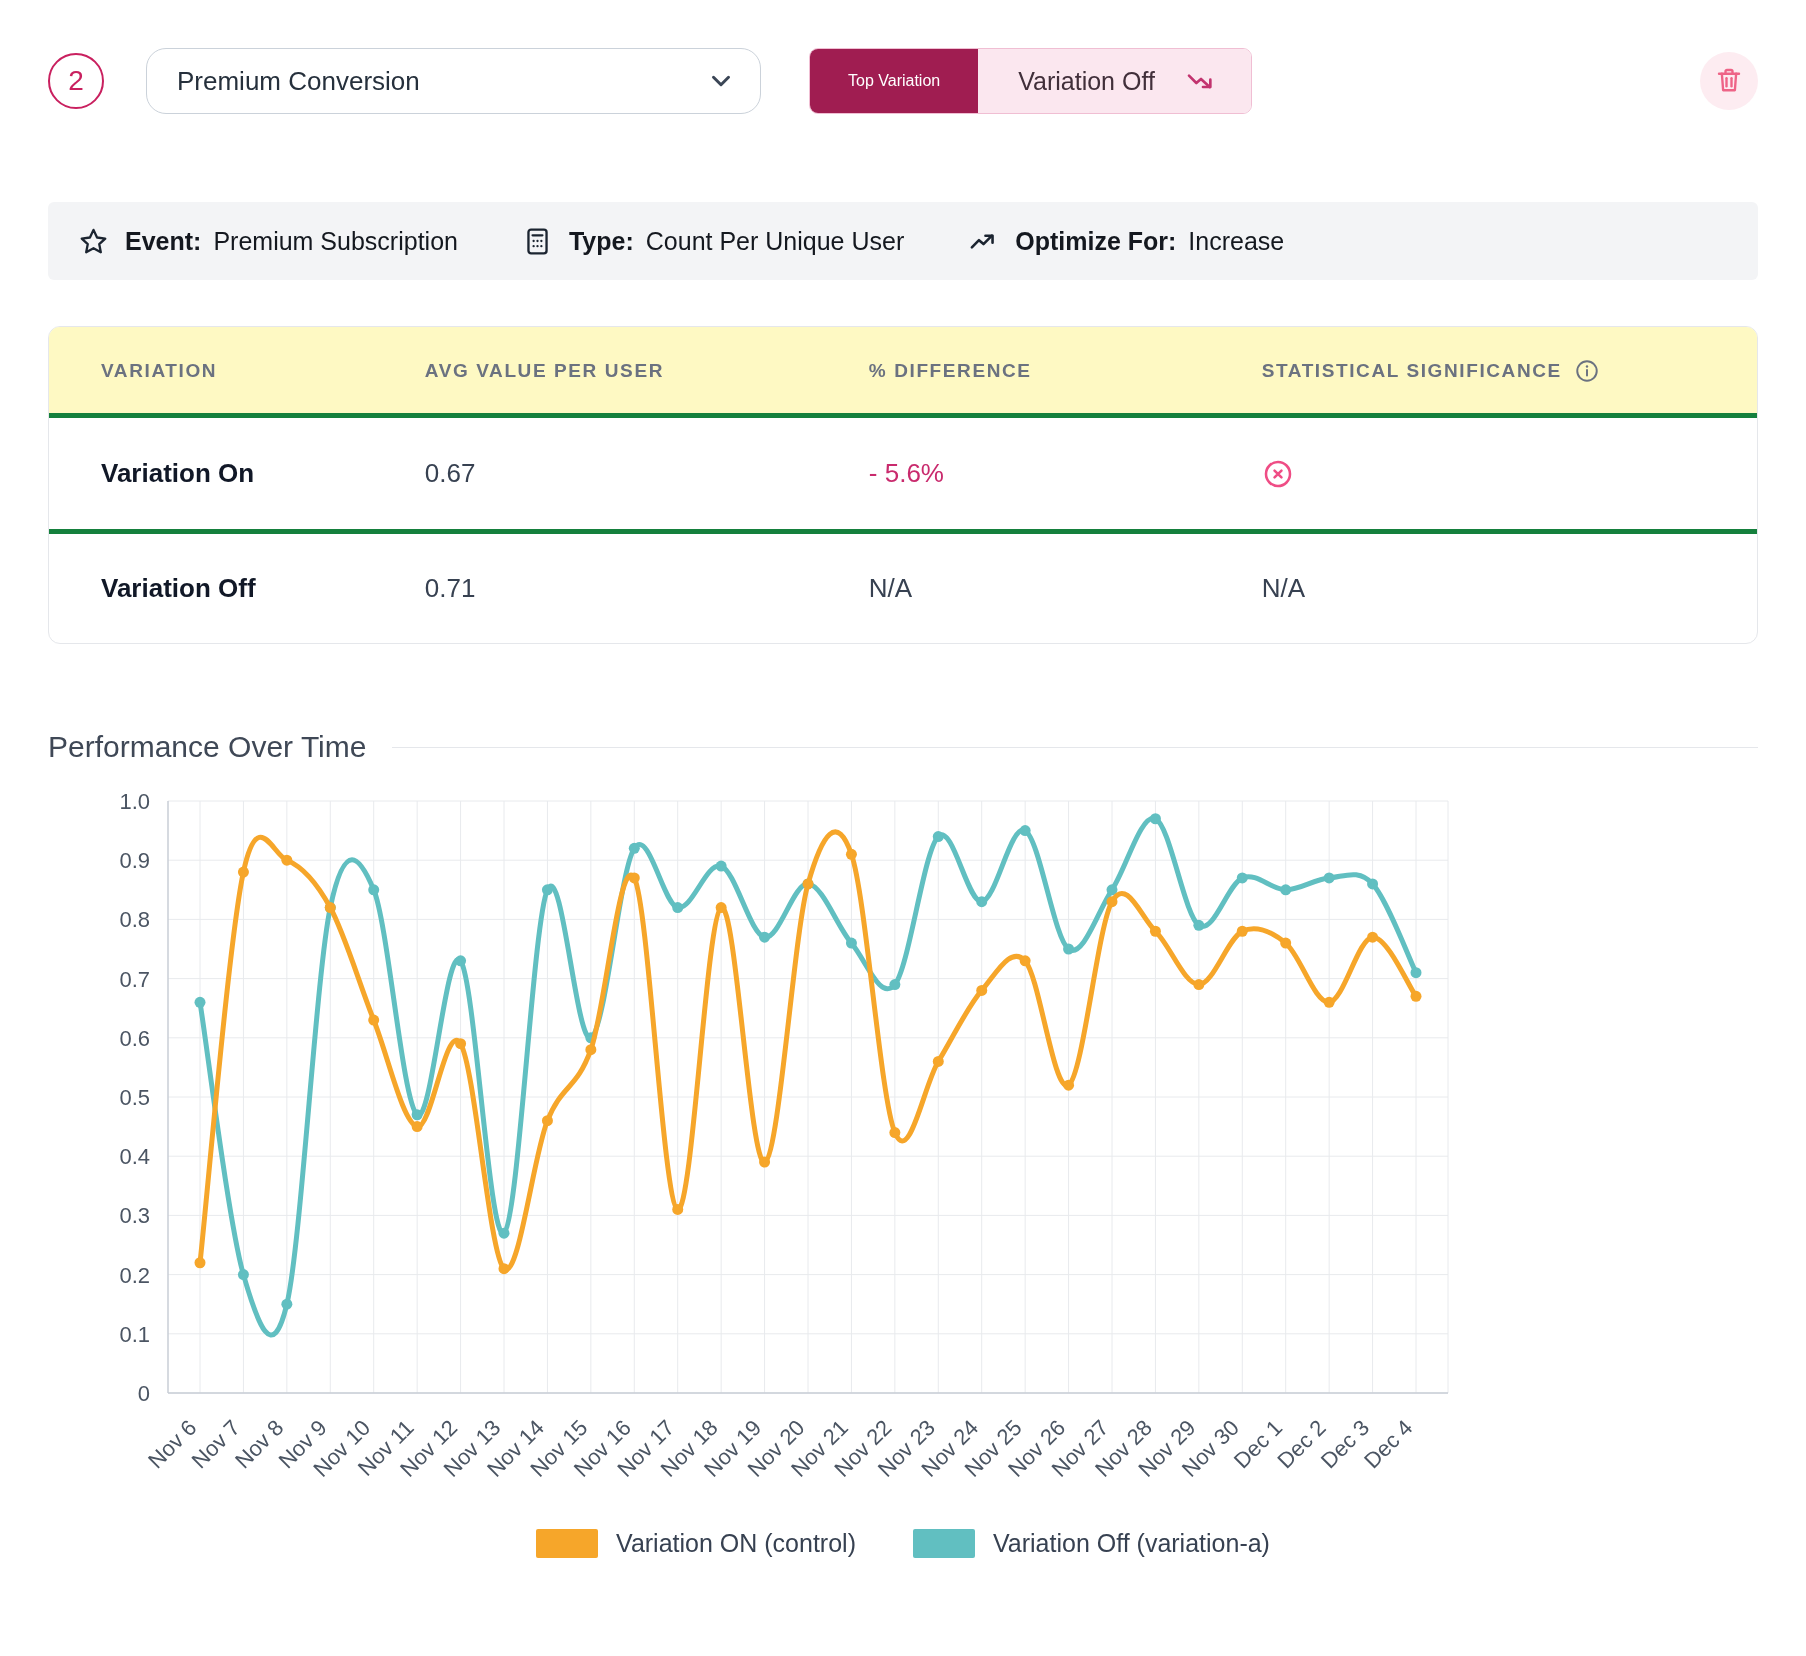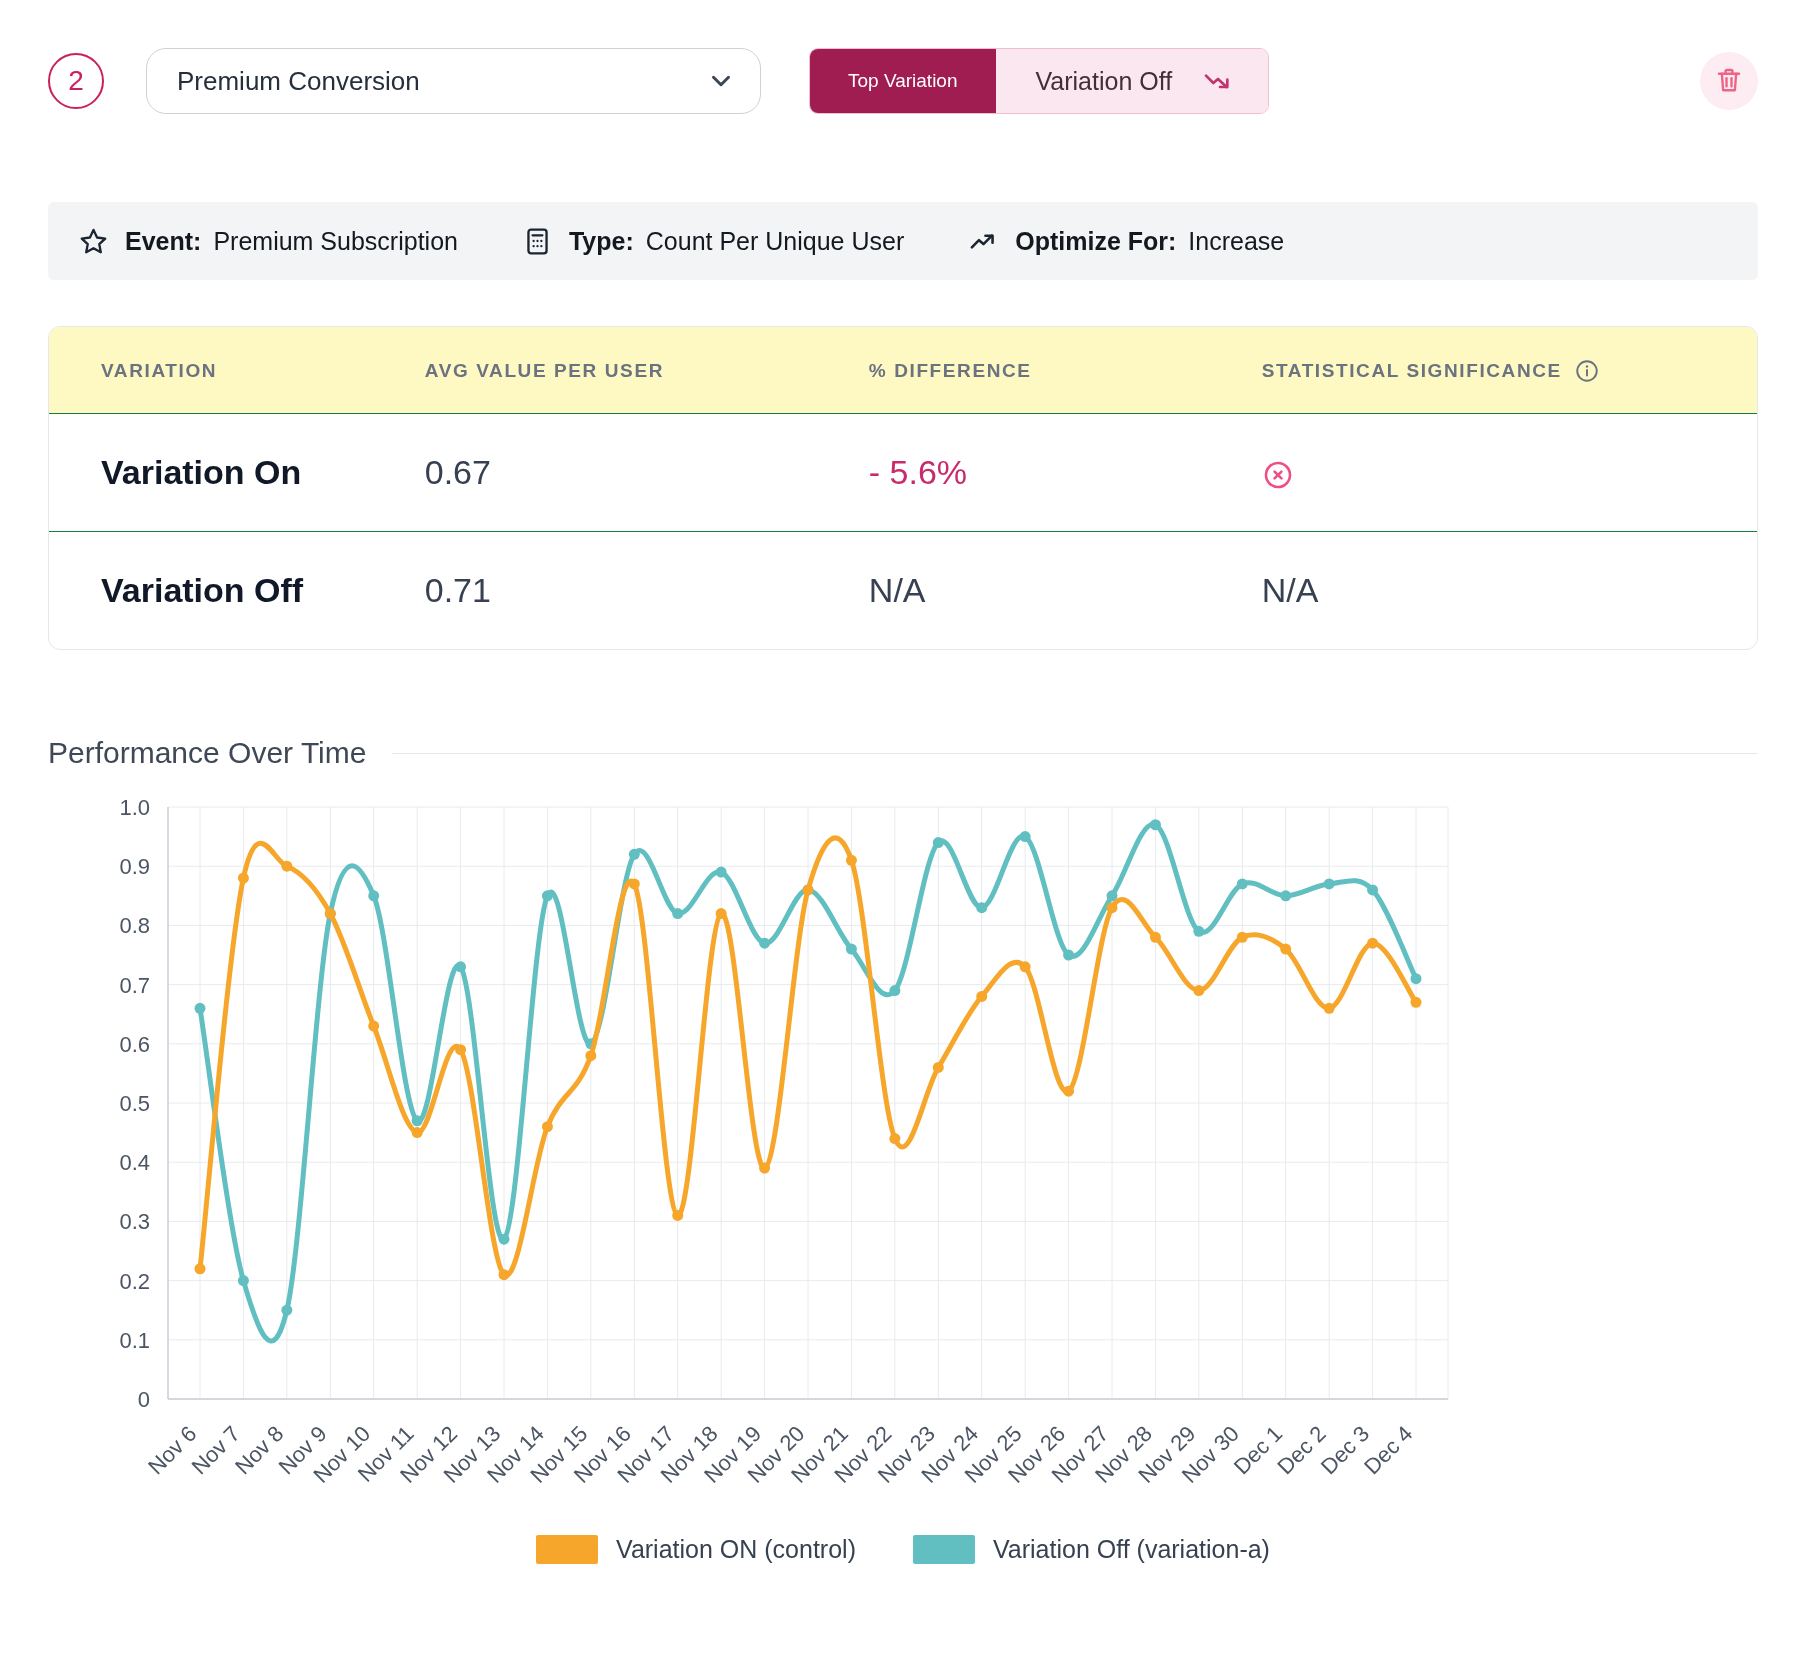--- a/index.html
+++ b/index.html
@@ -28,21 +28,21 @@
     padding:0 24px 0 30px; font-size:26px; font-weight:500; color:#26303c;
     cursor:pointer;
   }
   .metric-select .chev { width:30px; height:30px; color:#3b4656; }
   .segmented {
     margin-left:48px; display:flex; height:66px;
     border-radius:9px; overflow:hidden; border:1.5px solid #f0bed3;
   }
   .seg-active {
     background:#a01d51; color:#ffffff; border:none;
-    font-size:19px; font-weight:500; font-family:inherit;
+    font-size:16px; font-weight:500; font-family:inherit;
     display:flex; align-items:center; padding:0 38px; cursor:pointer;
   }
   .seg-inactive {
     background:#fbe7ef; color:#412f3a; border:none;
     font-size:25px; font-weight:400; font-family:inherit;
     display:flex; align-items:center; gap:30px; padding:0 34px 0 40px; cursor:pointer;
   }
   .seg-inactive .zig { width:32px; height:32px; color:#c2346f; }
   .trash-btn {
     margin-left:auto; width:58px; height:58px; border-radius:50%;
@@ -71,22 +71,22 @@
   .results thead th {
     text-align:left; font-size:19px; letter-spacing:1.6px;
     color:#6b7280; font-weight:600; padding:31px 0 29px;
     background:#fef9c3;
   }
   .results th:first-child, .results td:first-child { padding-left:52px; width:22%; }
   .results th:nth-child(2), .results td:nth-child(2) { width:26%; }
   .results th:nth-child(3), .results td:nth-child(3) { width:23%; }
   .results th:nth-child(4), .results td:nth-child(4) { width:29%; }
   .results tbody td {
-    padding:39px 0; font-size:34px; color:#374151;
-    border-top:1px solid #15803d;
+    padding:39px 0; font-size:26px; color:#374151;
+    border-top:5px solid #15803d;
   }
   .results td.variation { font-weight:700; color:#111827; }
   .results .diff-neg { color:#c92a6d; }
   .th-flex { display:flex; align-items:center; gap:12px; }
   .info-ic { width:26px; height:26px; color:#6b7280; cursor:pointer; }
   .sig-x { width:32px; height:32px; color:#ef4d85; display:inline-block; vertical-align:middle; }
 
   
   .section-header { display:flex; align-items:center; gap:26px; margin-bottom:17px; }
   .section-title { font-size:30px; color:#3f4856; font-weight:500; white-space:nowrap; }

